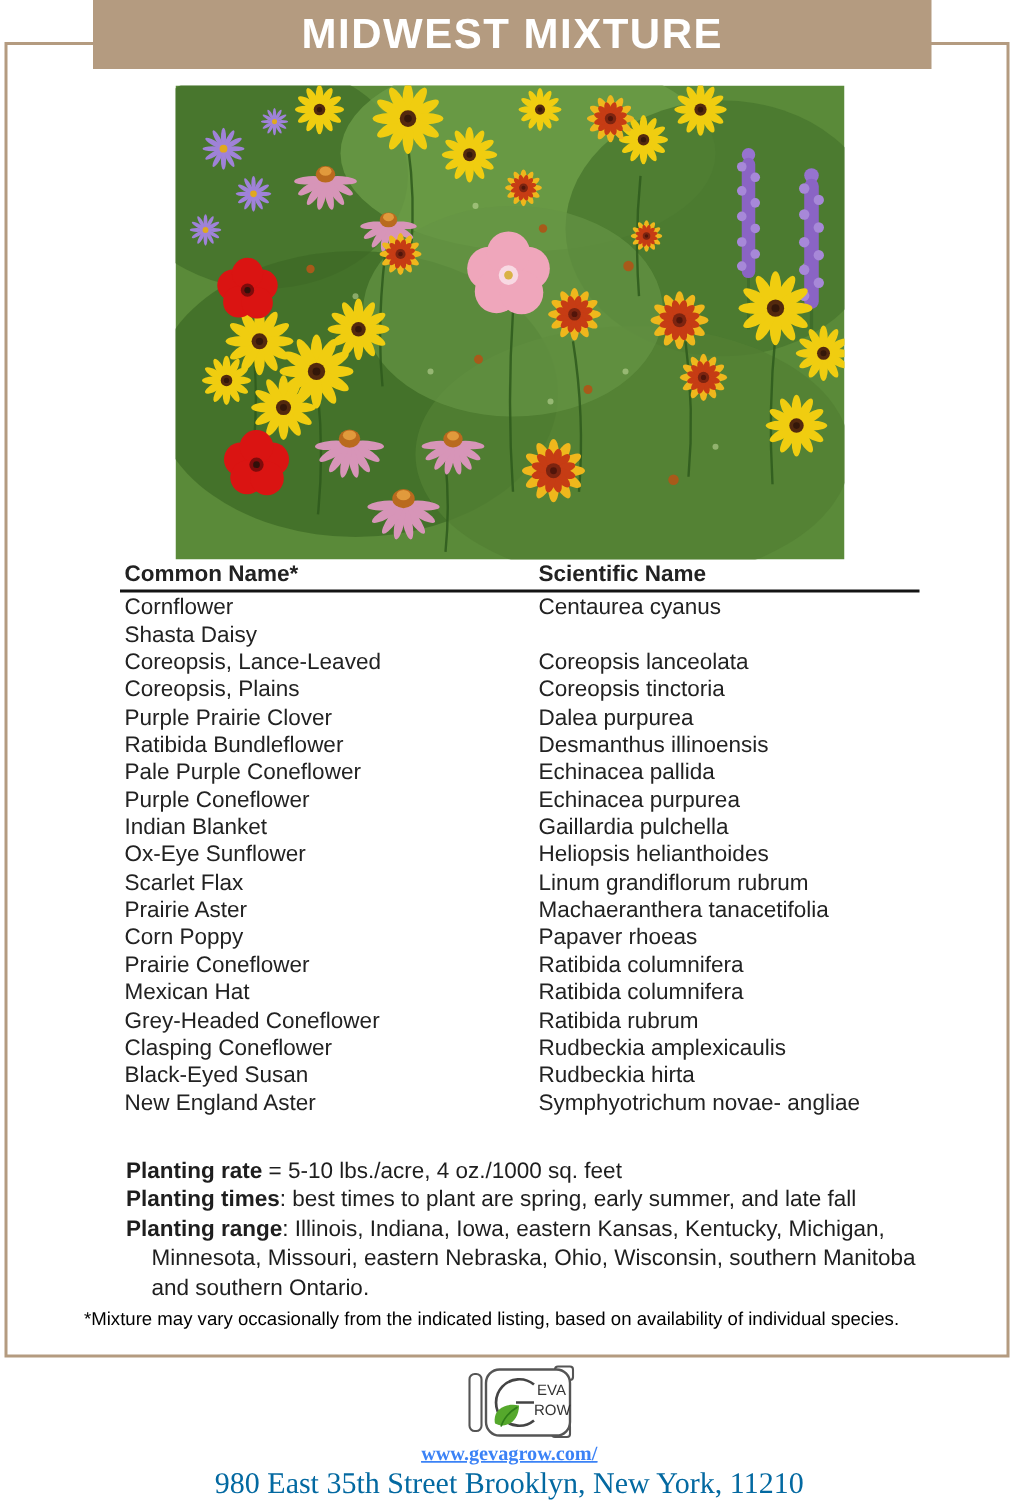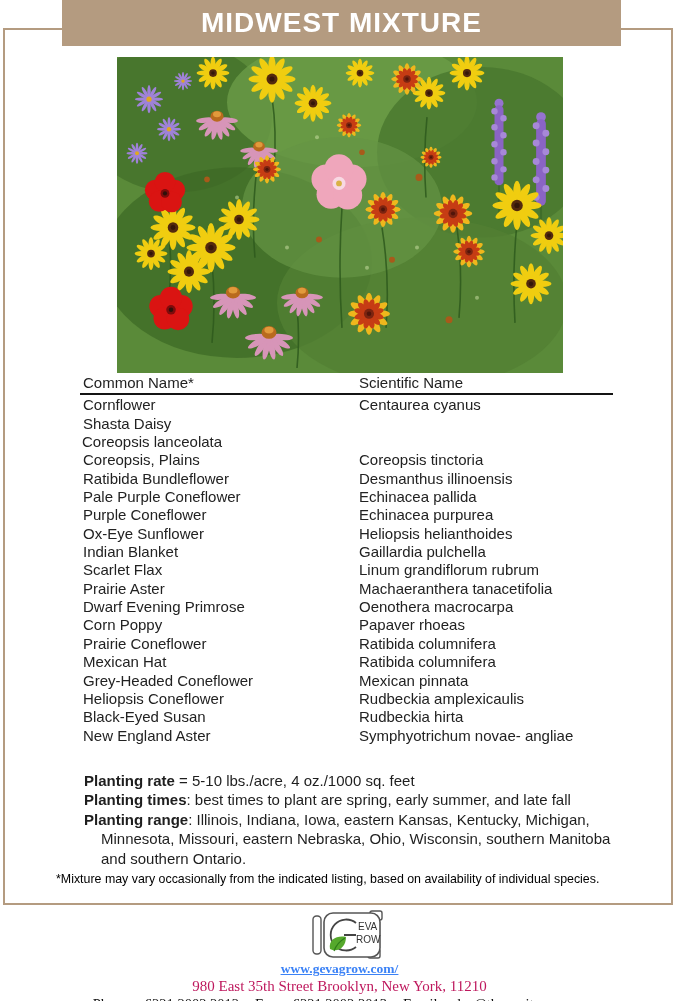--- a/index.html
+++ b/index.html
@@ -10,38 +10,38 @@
          box-sizing:border-box;border:2px solid #b49b80;background:#fff;z-index:1;}
 
   .banner{position:absolute;left:62px;top:0;width:559px;height:46px;background:#b49b80;
           display:flex;align-items:center;justify-content:center;z-index:3;}
   .banner-title{color:#ffffff;font-weight:bold;font-size:28px;letter-spacing:1px;}
 
   .photo{position:absolute;left:117px;top:57px;width:446px;height:316px;z-index:2;}
   .photo svg{display:block;width:100%;height:100%;}
 
   .ptable{position:absolute;left:80px;top:374px;width:533px;z-index:2;font-size:15px;}
-  .thead{display:flex;font-weight:normal;border-bottom:2px solid #141414;padding-bottom:2px;}
+  .thead{display:flex;font-weight:bold;border-bottom:2px solid #141414;padding-bottom:2px;}
   .trow{display:flex;height:18.35px;align-items:flex-end;}
   .col1{width:277px;padding-left:3px;box-sizing:border-box;}
   .col2{flex:1;padding-left:2px;}
 
   .planting{position:absolute;left:84px;top:771px;width:548px;z-index:2;
             font-size:15px;line-height:19.4px;color:#1e1e1e;}
   .plant-line{padding-left:17px;text-indent:-17px;}
   .plant-line b{font-weight:bold;}
 
   .footnote{position:absolute;left:56px;top:872px;width:580px;z-index:2;
             font-size:12.4px;color:#000000;}
 
   .footer{position:absolute;left:0;top:907px;width:679px;text-align:center;
           font-family:"Liberation Serif",serif;z-index:2;}
   .logo-wrap{height:52px;margin-top:2px;margin-left:24px;}
   .url a, .url{font-size:13.5px;color:#3b82f6;text-decoration:underline;font-weight:bold;}
-  .address{font-size:15px;color:#be185d;margin-top:1px;}
+  .address{font-size:20px;color:#0369a1;margin-top:1px;}
   .contact{font-size:14.5px;color:#101010;margin-top:1px;}
   .contact span{margin:0 8px;}
 </style>
 </head>
 <body>
 
 <div class="page">
 
   <div class="frame"></div>
 
@@ -262,76 +262,77 @@
     </div>
     <div id="tbody">
         <div class="trow">
           <span class="col1">Cornflower</span>
           <span class="col2">Centaurea cyanus</span>
         </div>
         <div class="trow">
           <span class="col1">Shasta Daisy</span>
         </div>
         <div class="trow">
+          <span class="col1">Coreopsis, Lance-Leaved</span>
           <span class="col2">Coreopsis lanceolata</span>
         </div>
         <div class="trow">
           <span class="col1">Coreopsis, Plains</span>
           <span class="col2">Coreopsis tinctoria</span>
         </div>
         <div class="trow">
+          <span class="col1">Purple Prairie Clover</span>
+          <span class="col2">Dalea purpurea</span>
+        </div>
+        <div class="trow">
           <span class="col1">Ratibida Bundleflower</span>
           <span class="col2">Desmanthus illinoensis</span>
         </div>
         <div class="trow">
           <span class="col1">Pale Purple Coneflower</span>
           <span class="col2">Echinacea pallida</span>
         </div>
         <div class="trow">
           <span class="col1">Purple Coneflower</span>
           <span class="col2">Echinacea purpurea</span>
         </div>
         <div class="trow">
+          <span class="col1">Indian Blanket</span>
+          <span class="col2">Gaillardia pulchella</span>
+        </div>
+        <div class="trow">
           <span class="col1">Ox-Eye Sunflower</span>
           <span class="col2">Heliopsis helianthoides</span>
         </div>
         <div class="trow">
-          <span class="col1">Indian Blanket</span>
-          <span class="col2">Gaillardia pulchella</span>
-        </div>
-        <div class="trow">
           <span class="col1">Scarlet Flax</span>
           <span class="col2">Linum grandiflorum rubrum</span>
         </div>
         <div class="trow">
           <span class="col1">Prairie Aster</span>
           <span class="col2">Machaeranthera tanacetifolia</span>
         </div>
         <div class="trow">
-          <span class="col1">Dwarf Evening Primrose</span>
-          <span class="col2">Oenothera macrocarpa</span>
-        </div>
-        <div class="trow">
           <span class="col1">Corn Poppy</span>
           <span class="col2">Papaver rhoeas</span>
         </div>
         <div class="trow">
           <span class="col1">Prairie Coneflower</span>
           <span class="col2">Ratibida columnifera</span>
         </div>
         <div class="trow">
           <span class="col1">Mexican Hat</span>
           <span class="col2">Ratibida columnifera</span>
         </div>
         <div class="trow">
           <span class="col1">Grey-Headed Coneflower</span>
-          <span class="col2">Mexican pinnata</span>
-        </div>
-        <div class="trow">
-          <span class="col1">Heliopsis Coneflower</span>
+          <span class="col2">Ratibida rubrum</span>
+        </div>
+        <div class="trow">
+          <span class="col1">Clasping Coneflower</span>
           <span class="col2">Rudbeckia amplexicaulis</span>
         </div>
         <div class="trow">
           <span class="col1">Black-Eyed Susan</span>
           <span class="col2">Rudbeckia hirta</span>
         </div>
         <div class="trow">
           <span class="col1">New England Aster</span>
           <span class="col2">Symphyotrichum novae- angliae</span>
         </div>

